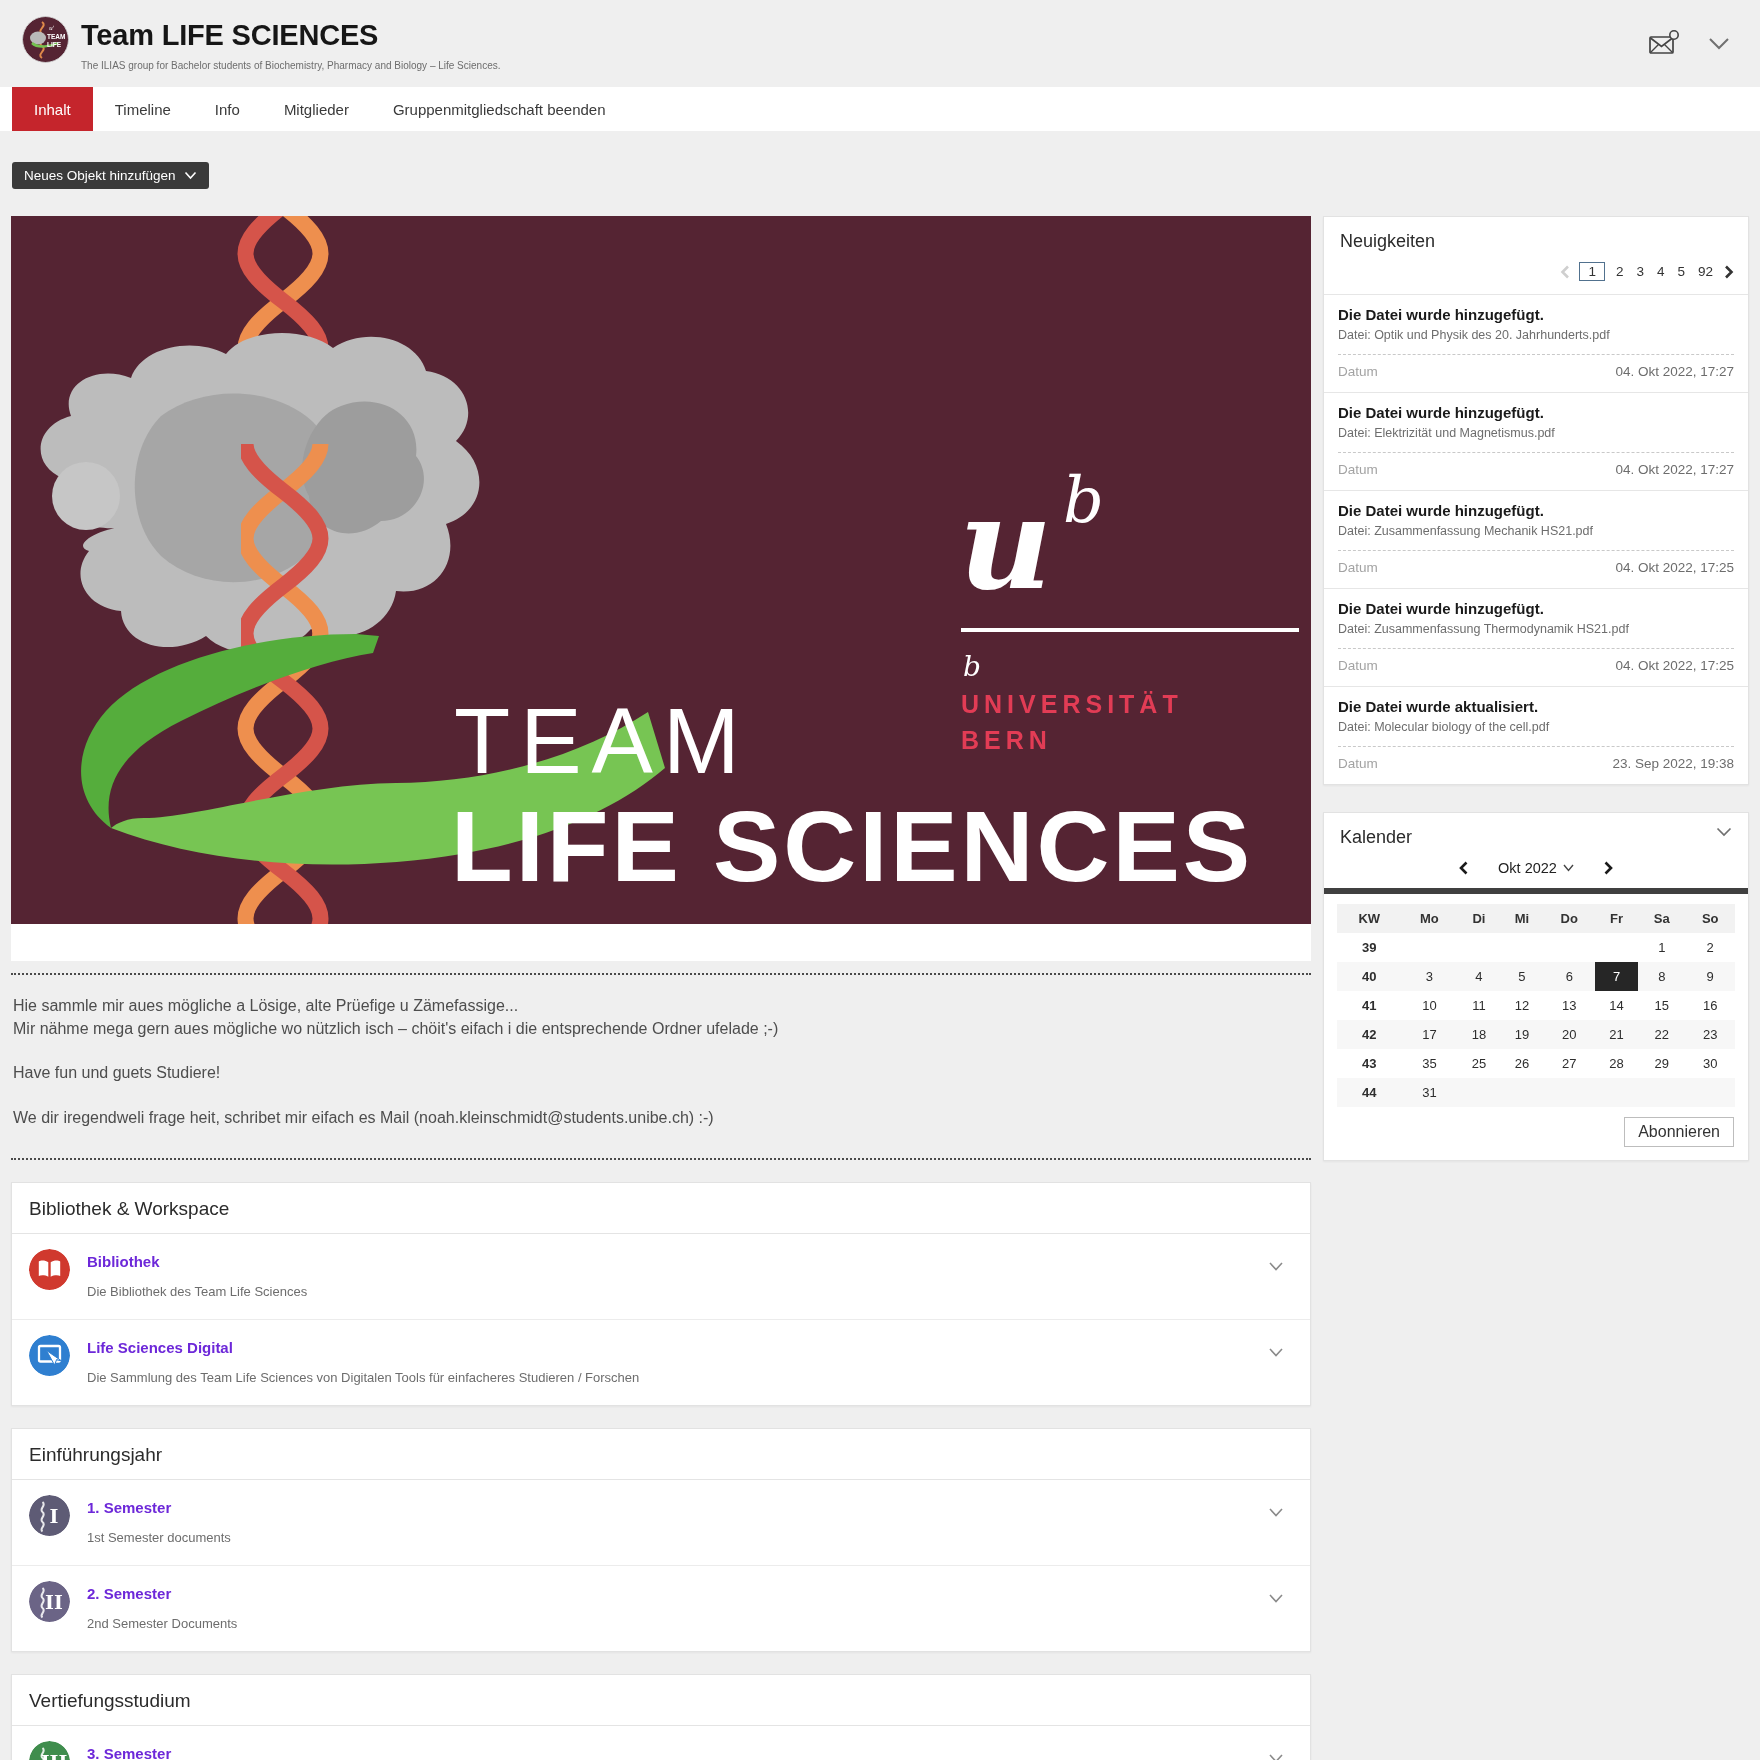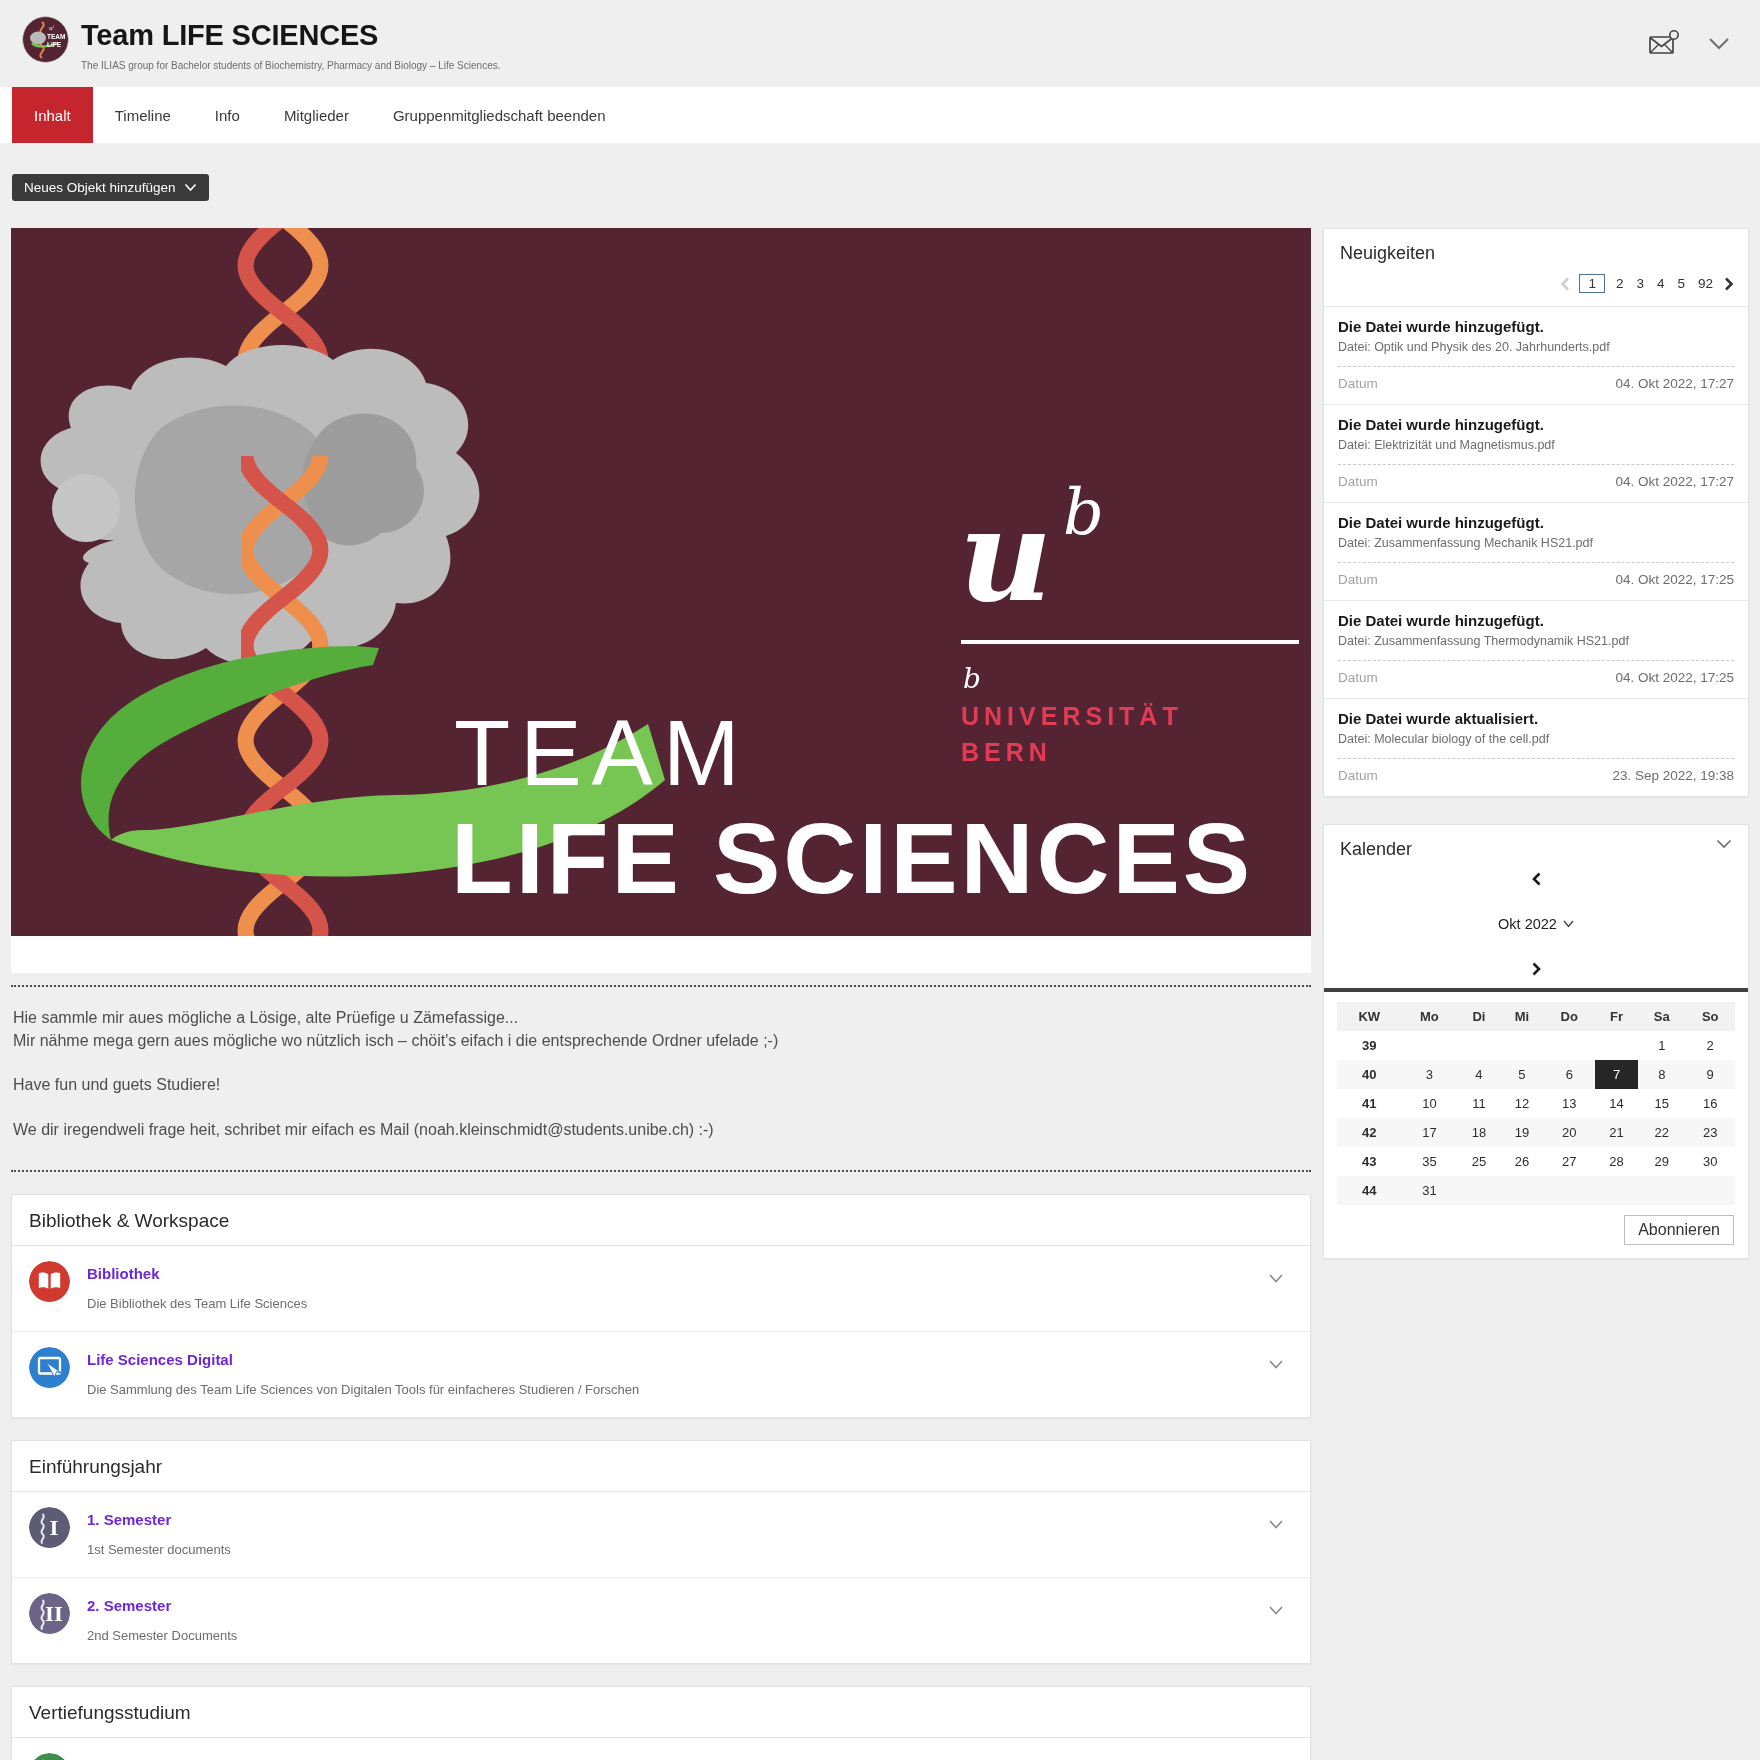--- a/index.html
+++ b/index.html
@@ -7,21 +7,21 @@
     font-family:"Liberation Sans","DejaVu Sans",sans-serif; color:#161616; }
 
   
   .topbar { display:flex; align-items:flex-start; padding:16px 24px 0 22px; }
   .logo-circle { width:47px; height:47px; flex:none; margin-right:12px; border-radius:50%; overflow:hidden; }
   .titles h1 { font-size:29px; font-weight:700; letter-spacing:-.2px; margin:3px 0 8px; color:#161616;}
   .subtitle { font-size:10px; color:#6d6d6d; }
   .top-actions { margin-left:auto; display:flex; align-items:center; gap:28px; padding:14px 6px 0 0; }
 
   
-  .tabbar { background:#fff; margin-top:16px; height:56px; display:flex; align-items:stretch; padding-left:12px; }
+  .tabbar { background:#fff; margin-top:16px; height:44px; display:flex; align-items:stretch; padding-left:12px; }
   .tab { display:flex; align-items:center; padding:0 22px; font-size:15px; color:#3a3a3a; cursor:pointer; }
   .tab.active { background:#c5252c; color:#fff; }
 
   
   .toolbar { margin:31px 0 27px 12px; }
   .add-btn { background:#3a3a3a; color:#fff; border:none; border-radius:3px; font-size:13.5px;
     font-family:inherit; padding:6px 12px; display:inline-flex; align-items:center; gap:8px; cursor:pointer; }
 
   
   .content { display:flex; margin:0 11px; gap:12px; align-items:flex-start; }
@@ -57,21 +57,21 @@
   .news-item { border-top:1px solid #e6e6e6; padding:11px 14px 13px; }
   .news-title { font-size:15px; font-weight:700; color:#1a1a1a; }
   .news-file { font-size:12.5px; color:#6d6d6d; margin-top:5px; }
   .news-dash { border-top:1px dashed #c9c9c9; margin:12px 0 9px; }
   .news-datum { display:flex; justify-content:space-between; font-size:13.5px; }
   .datum-label { color:#a3a3a3; }
   .datum-value { color:#6d6d6d; }
 
   .cal-panel { margin-top:27px; }
   .cal-nav { display:flex; justify-content:center; align-items:center; gap:30px;
-    padding:8px 0 12px; border-bottom:4px solid #404040; font-size:14.5px; color:#222;flex-direction:column; }
+    padding:8px 0 12px; border-bottom:6px solid #404040; font-size:14.5px; color:#222; }
   .cal-month { display:inline-flex; align-items:center; gap:6px; cursor:pointer; }
   table.cal { width:calc(100% - 26px); margin:0 13px; border-collapse:collapse;
     font-size:13px; text-align:center; margin-top:10px; }
   table.cal th { background:#f2f2f2; font-weight:700; color:#333; padding:7px 0;text-align:center; }
   table.cal td { padding:7px 0; color:#2e2e2e; }
   table.cal tr.alt td { background:#f7f7f7; }
   table.cal td.kw { font-weight:700; }
   table.cal td.selected { background:#262626 !important; color:#fff; }
   .cal-foot { display:flex; justify-content:flex-end; padding:10px 14px 13px; }
   .subscribe-btn { border:1px solid #bdbdbd; background:#fff; font-family:inherit;

